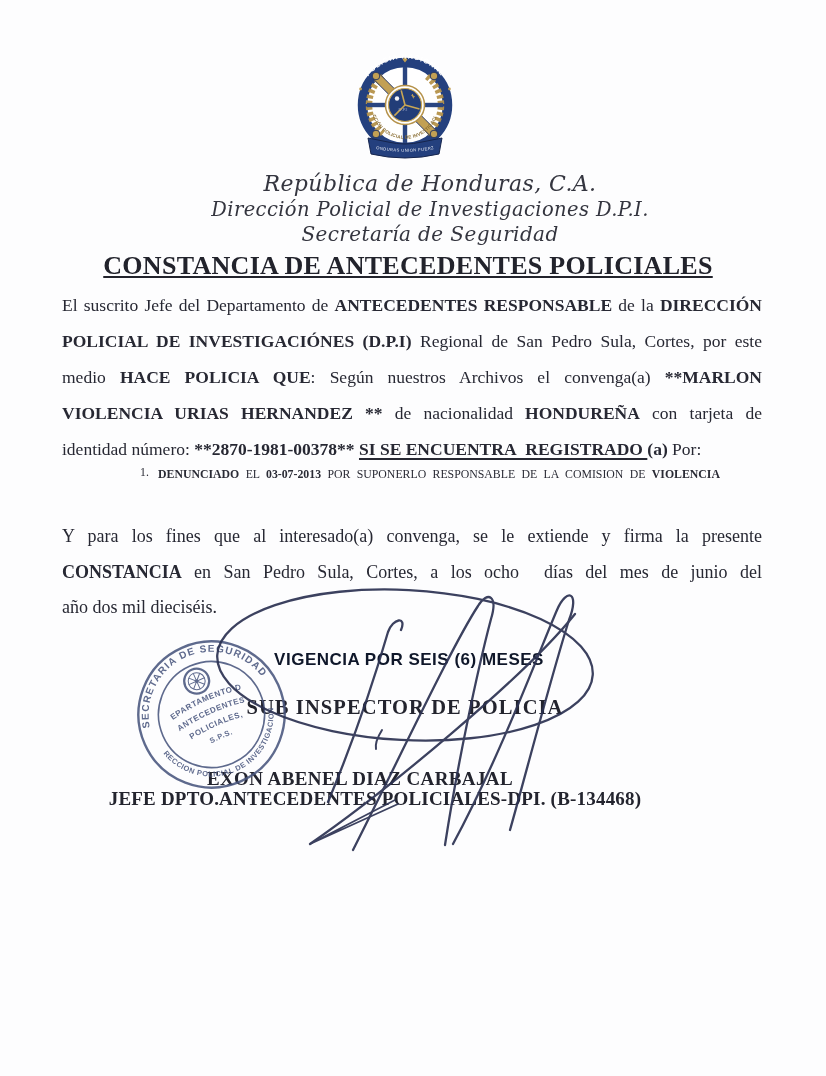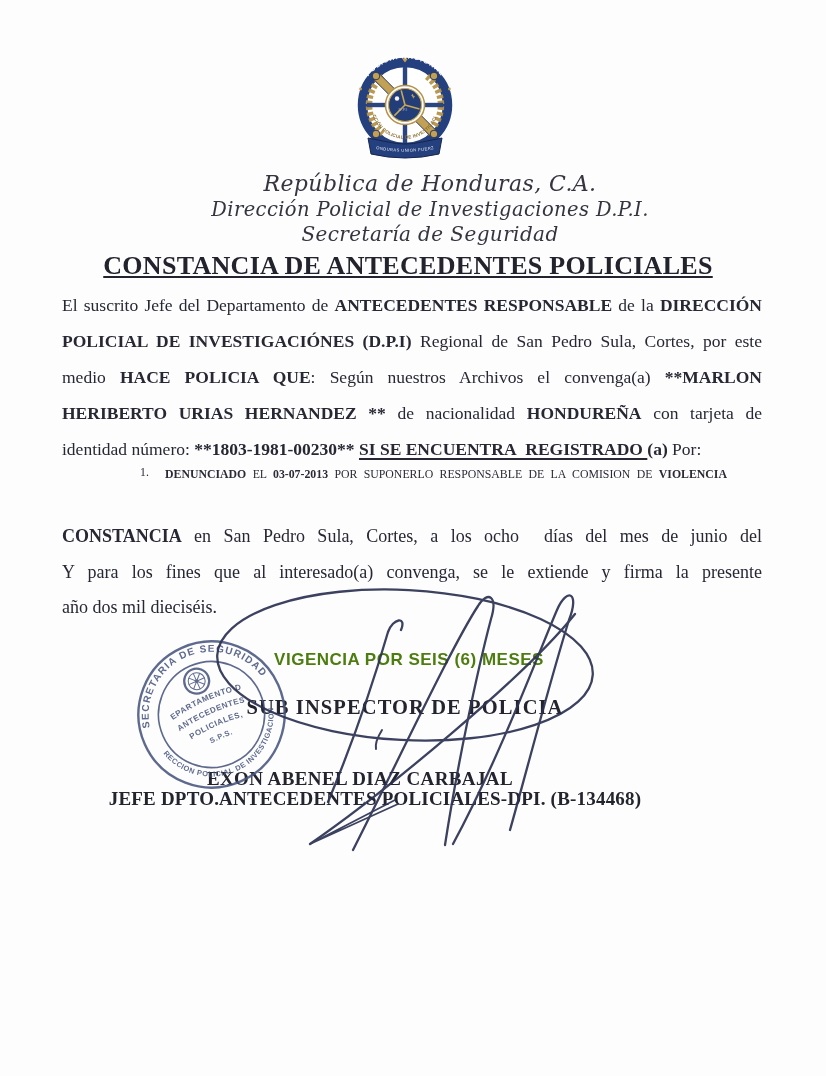--- a/index.html
+++ b/index.html
@@ -19,21 +19,21 @@
   
   .title{font-size:26px;font-weight:bold;letter-spacing:.3px;color:#22232c;font-family:"Liberation Serif",serif;}
   
   .bodytxt{font-size:17.5px;line-height:35.9px;color:#272833;}
   .jline{text-align:justify;text-align-last:justify;}
   .jlast{text-align:left;text-align-last:left;}
   .recordtxt{font-size:11.8px;line-height:21.5px;color:#2a2b35;}
   .closingtxt{font-size:18px;line-height:35.5px;}
   .recnum{font-size:11.8px;color:#2a2b35;}
   
-  .validity{font-family:"Liberation Sans",sans-serif;font-weight:bold;font-size:17px;letter-spacing:.5px;color:#4d7c0f;}
+  .validity{font-family:"Liberation Sans",sans-serif;font-weight:bold;font-size:17px;letter-spacing:.5px;color:#0f172a;}
   .rank{font-weight:bold;font-size:20.5px;letter-spacing:1.1px;color:#23242e;}
   .offname{font-weight:bold;font-size:19px;letter-spacing:.4px;color:#23242e;}
   .offtitle{font-weight:bold;font-size:19px;letter-spacing:.2px;color:#23242e;}
   svg{display:block;}
 </style>
 </head>
 <body>
 
 <div class="page">
 
@@ -96,32 +96,32 @@
     <div class="scriptline lh3" style="line-height:25px;">Dirección Policial de Investigaciones D.P.I.</div>
     <div class="scriptline lh2" style="line-height:25px;">Secretaría de Seguridad</div>
   </div>
 
   <div class="abs center title" style="left:0;top:251px;width:816px;text-decoration:underline;">CONSTANCIA DE ANTECEDENTES POLICIALES</div>
 
   <div class="abs bodytxt" style="left:62px;top:288px;width:700px;">
     <div class="jline"><span>El suscrito Jefe del Departamento de </span><span class="b">ANTECEDENTES RESPONSABLE</span><span> de la </span><span class="b">DIRECCIÓN</span></div>
     <div class="jline"><span class="b">POLICIAL DE INVESTIGACIÓNES (D.P.I)</span><span> Regional de San Pedro Sula, Cortes, por este</span></div>
     <div class="jline"><span>medio </span><span class="b">HACE POLICIA QUE</span><span>: Según nuestros Archivos el convenga(a) </span><span class="b">**MARLON</span></div>
-    <div class="jline"><span class="b">HERIBERTO URIAS HERNANDEZ **</span><span> de nacionalidad </span><span class="b">HONDUREÑA</span><span> con tarjeta de</span></div>
-    <div class="jlast"><span>identidad número: </span><span class="b">**1803-1981-00230**</span><span> </span><span class="b u">SI SE ENCUENTRA&nbsp; REGISTRADO </span><span class="b">(a)</span><span> Por:</span></div>
+    <div class="jline"><span class="b">VIOLENCIA URIAS HERNANDEZ **</span><span> de nacionalidad </span><span class="b">HONDUREÑA</span><span> con tarjeta de</span></div>
+    <div class="jlast"><span>identidad número: </span><span class="b">**2870-1981-00378**</span><span> </span><span class="b u">SI SE ENCUENTRA&nbsp; REGISTRADO </span><span class="b">(a)</span><span> Por:</span></div>
   </div>
 
   <div class="abs recnum" style="left:140px;top:465px;">1.</div>
-  <div class="abs recordtxt" style="left:165px;top:464px;width:562px;">
+  <div class="abs recordtxt" style="left:158px;top:464px;width:562px;">
     <div class="jline"><span class="b">DENUNCIADO</span><span> EL </span><span class="b">03-07-2013</span><span> POR SUPONERLO RESPONSABLE DE LA COMISION DE </span><span class="b">VIOLENCIA</span></div>
   </div>
 
   <div class="abs bodytxt closingtxt" style="left:62px;top:519px;width:700px;">
+    <div class="jline"><span>Y para los fines que al interesado(a) convenga, se le extiende y firma la presente</span></div>
     <div class="jline"><span class="b">CONSTANCIA</span><span> en San Pedro Sula, Cortes, a los ocho&nbsp; días del mes de junio del</span></div>
-    <div class="jline"><span>Y para los fines que al interesado(a) convenga, se le extiende y firma la presente</span></div>
     <div class="jlast"><span>año dos mil dieciséis.</span></div>
   </div>
 
   <div class="abs center validity" style="left:1px;top:650px;width:816px;">VIGENCIA POR SEIS (6) MESES</div>
 
   <div class="abs center rank" style="left:0;top:696px;width:810px;">SUB INSPECTOR DE POLICIA</div>
 
   <div class="abs center offname" style="left:0;top:768px;width:720px;">EXON ABENEL DIAZ CARBAJAL</div>
   <div class="abs center offtitle" style="left:0;top:788px;width:750px;">JEFE DPTO.ANTECEDENTES POLICIALES-DPI. (B-134468)</div>
 

